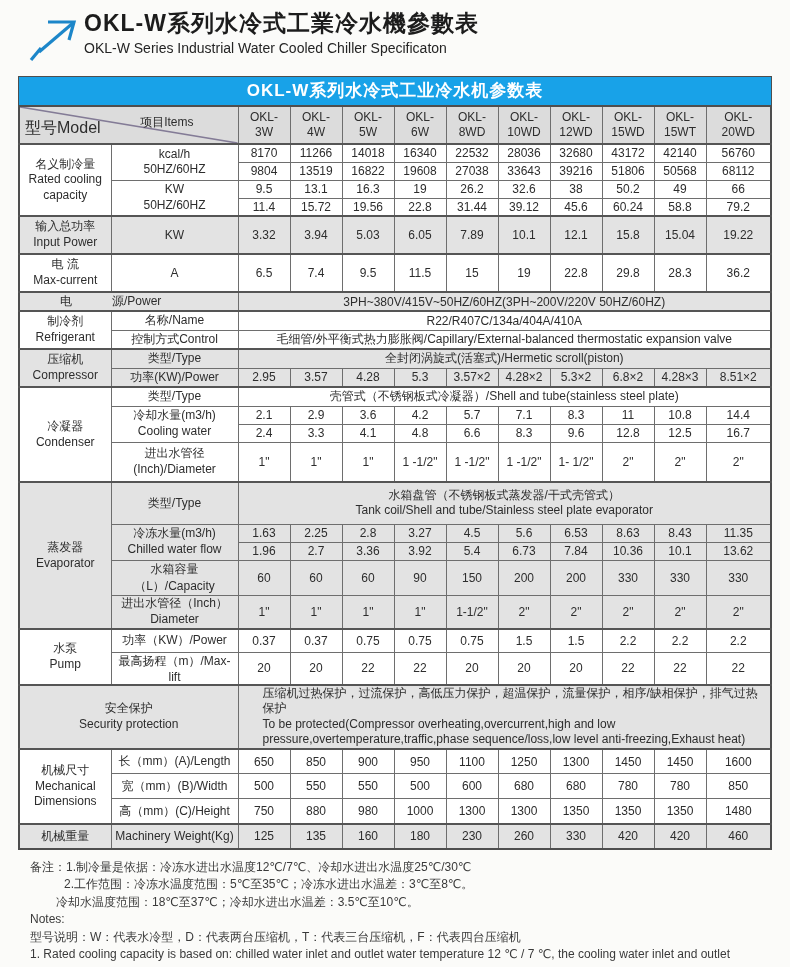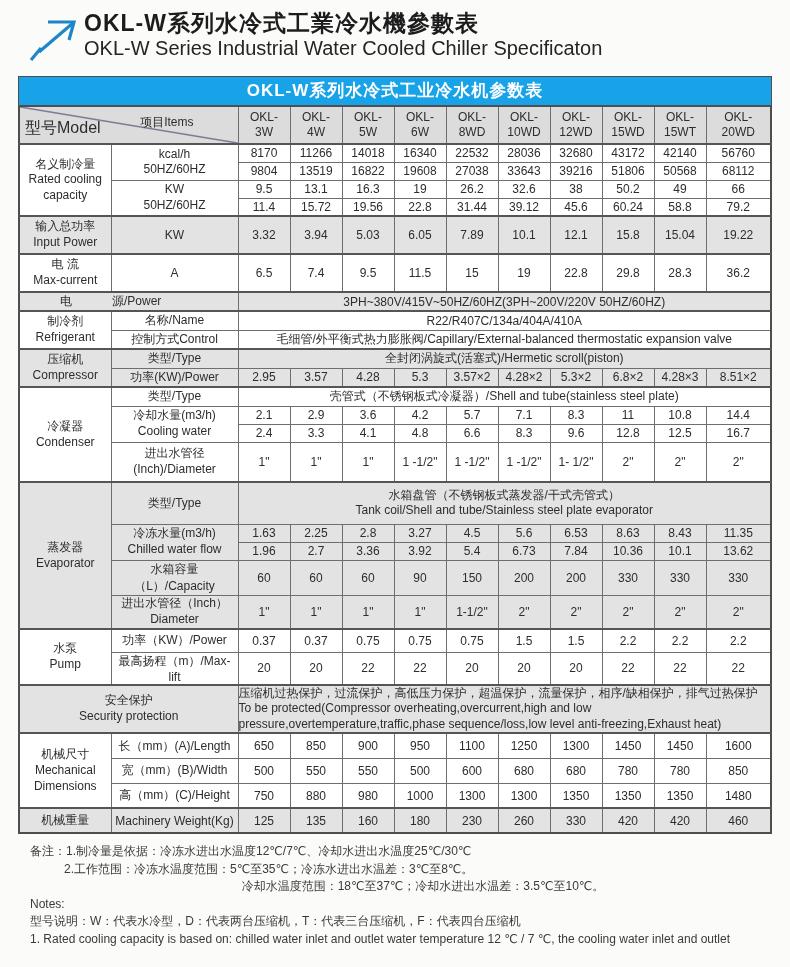--- a/index.html
+++ b/index.html
@@ -6,61 +6,61 @@
   body{
     width:790px;height:967px;background:#fbfbf9;
     font-family:"Liberation Sans","DejaVu Sans",sans-serif;
     color:#2f2f2f;-webkit-font-smoothing:antialiased;
   }
   
   .pg-header{display:flex;align-items:flex-start;padding:8px 0 0 28px;}
   .logo{width:52px;height:52px;flex:0 0 52px;margin-top:2px;}
   .titles{margin-left:4px;}
   .title-zh{font-size:23px;font-weight:bold;color:#1c1c1c;letter-spacing:1px;line-height:30px;}
-  .title-en{font-size:20px;color:#242424;line-height:21px;}
+  .title-en{font-size:14px;color:#242424;line-height:21px;}
   
   .tbl-wrap{margin:14px 0 0 18px;width:754px;}
   .tbar{
     height:28px;line-height:28px;text-align:center;color:#fff;
     font-size:17px;font-weight:bold;letter-spacing:1px;
     border:1px solid #4e4e4e;border-bottom:none;
   }
   table{
     border-collapse:collapse;width:754px;table-layout:fixed;
     background:#fff;font-size:12px;color:#2d2d2d;
     border:2px solid #4e4e4e;
   }
   td,th{
     border:1px solid #6e6e6e;text-align:center;vertical-align:middle;
     padding:0 2px;font-weight:normal;overflow:hidden;
   }
   tr.gray>td,tr.gray>th{background:#e3e3e3;}
   tr.hdr>th{background:#dcdcdc;}
   tr.sec>td{border-top:2px solid #555;}
   .pre{white-space:pre-line;line-height:1.3;}
-  .left{text-align:left;padding-left:0;}
+  .left{text-align:left;padding-left:24px;}
   .b{display:block;line-height:1.25;}
   
   .h18{height:18px}.h19{height:19px}.h23{height:23px}.h25{height:25px}
   .h28{height:28px}.h34{height:34px}.h38{height:38px}.h40{height:40px}
   .h42{height:42px}.h48{height:48px}
   
   th.corner{position:relative;padding:8px;}
   th.corner svg{position:absolute;left:0;top:0;width:100%;height:100%;}
   .corner-model{position:absolute;left:5px;bottom:4px;font-size:16px;}
   .corner-items{position:absolute;right:44px;top:7px;font-size:12px;}
   
   .split{display:flex;align-items:center;}
   .split .c1{width:92px;flex:0 0 92px;text-align:center;}
   .split .c2{text-align:left;}
   
   .notes{margin:9px 0 0 30px;font-size:12px;color:#3a3a3a;line-height:17.5px;}
   .notes div{white-space:nowrap;}
   .ind1{padding-left:34px;}
-  .ind2{padding-left:26px;text-align:center;}
+  .ind2{padding-left:26px;}
 </style>
 </head>
 <body>
 
 <div class="pg-header">
   <svg class="logo" viewBox="0 0 52 52">
     <g fill="none" stroke="#1c86c9" stroke-width="3.2" stroke-linecap="butt">
       <line x1="11" y1="42" x2="45" y2="13"></line>
       <polyline points="20,12 46,12 41,30"></polyline>
       <line x1="3" y1="50" x2="13" y2="38"></line>

